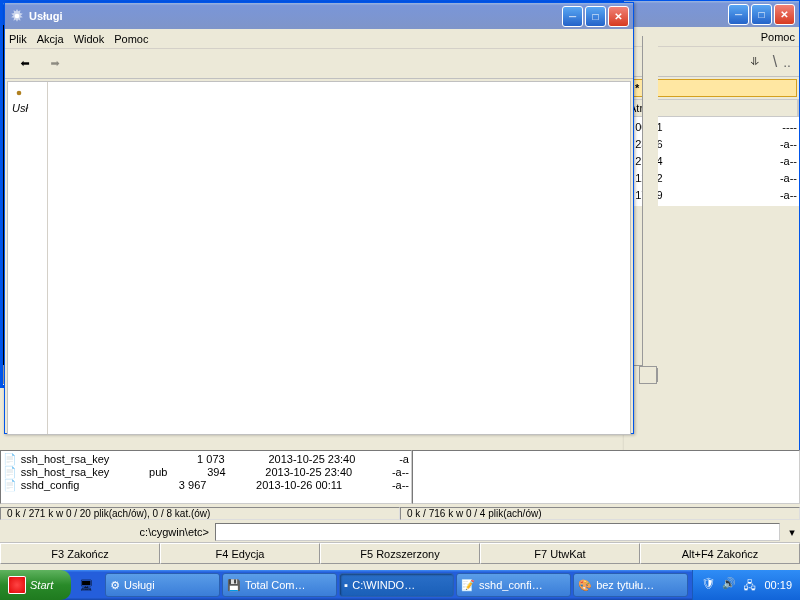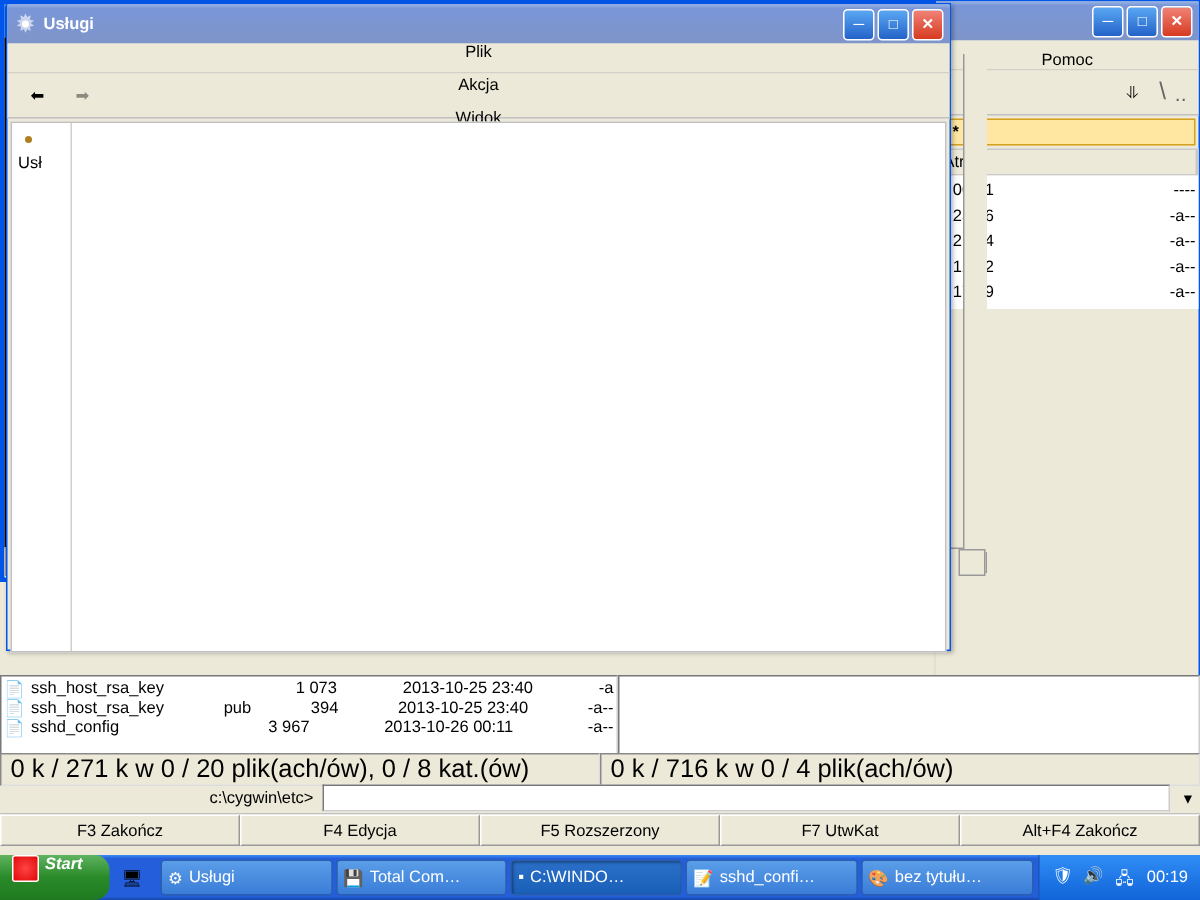--- a/index.html
+++ b/index.html
@@ -9,29 +9,29 @@
 .window { position: absolute; border: 1px solid #0055ea; background: #ece9d8; box-shadow: 1px 1px 3px rgba(0,0,0,.3); }
 .titlebar { height: 26px; background: linear-gradient(to bottom, #3c8cf0 0%, #0054e3 10%, #0054e3 85%, #0050da 100%); display: flex; align-items: center; padding: 0 4px; color: #fff; font-weight: bold; font-size: 13px; }
 .titlebar.inactive { background: linear-gradient(to bottom, #99b4e1 0%, #7a96d8 10%, #7f95c9 100%); }
 .titlebar .t-icon { width: 16px; height: 16px; margin-right: 4px; display: inline-flex; align-items: center; justify-content: center; }
 .titlebar .t-text { flex: 1; overflow: hidden; text-overflow: ellipsis; white-space: nowrap; }
 .winbtns { display: flex; gap: 2px; }
 .winbtn { width: 21px; height: 21px; border: 1px solid #fff; border-radius: 3px; display: flex; align-items: center; justify-content: center; font-family: Marlett, Arial; font-size: 10px; color: #fff; cursor: pointer; }
 .winbtn.min, .winbtn.max { background: linear-gradient(#59a7f3,#2463c9); }
 .winbtn.close { background: linear-gradient(#f08277,#d73a20); }
 
-.menubar { height: 20px; background: #ece9d8; display: flex; align-items: center; padding: 0 4px; border-bottom: 1px solid #d4d0c8; gap: 10px; flex-direction: column; }
+.menubar { height: 20px; background: #ece9d8; display: flex; align-items: center; padding: 0 4px; border-bottom: 1px solid #d4d0c8; gap: 10px; }
 .menubar span { cursor: pointer; }
 
 .toolbar { height: 30px; background: #ece9d8; display: flex; align-items: center; padding: 0 8px; border-bottom: 1px solid #c0c0c0; gap: 6px; }
 .tool-icon { width: 24px; height: 24px; display: inline-flex; align-items: center; justify-content: center; cursor: pointer; border: 1px solid transparent; }
 
 
 #win-uslugi { top: 2px; left: 4px; width: 630px; height: 432px; z-index: 1; }
-.content-area { position: relative; height: calc(100% - 76px); background: #fff; border: 1px solid #c0c0c0; margin: 2px; display: flex; }
+.content-area { position: relative; height: calc(100% - 76px); background: #fff; border: 1px solid #c0c0c0; margin: 2px; display: flex; font-style: italic; }
 .side-label { width: 40px; padding: 4px; background: #fff; border-right: 1px solid #d4d0c8; }
 .tabs-row { position: absolute; bottom: -20px; left: 130px; display: flex; }
 .tab { border: 1px solid #999; padding: 2px 10px; background: #ece9d8; cursor: pointer; font-size: 11px; }
 .tab.active { background: #fff; }
 
 
 #win-bg { top: 0; left: 624px; width: 176px; height: 600px; z-index: 0; border-left: none; }
 .file-list { background: #fff; font-size: 11px; line-height: 17px; padding: 2px; }
 .file-row { display: flex; justify-content: space-between; white-space: nowrap; gap: 6px; }
 .hdr { background: #ece9d8; border: 1px solid #c9c9c9; font-weight: normal; display: flex; }
@@ -43,30 +43,30 @@
 .console-body { background: #000; color: #e0e0e0; font-family: "Lucida Console", monospace; font-size: 12px; padding: 2px 4px; height: calc(100% - 22px - 20px); overflow: hidden; white-space: pre-wrap; }
 .console-scroll { height: 16px; background: #ece9d8; border-top: 1px solid #999; position: relative; }
 .console-scroll::before, .console-scroll::after { content: ""; position: absolute; top: 0; width: 16px; height: 16px; background: #ece9d8; border: 1px solid #999; }
 .console-scroll::before { left: 0; } .console-scroll::after { right: 0; }
 .scroll-thumb { position: absolute; left: 230px; width: 200px; top: 1px; height: 12px; background: #c6d6f7; border: 1px solid #7fa4d8; }
 
 
 #tc-bottom { position: absolute; left: 0; top: 450px; width: 800px; height: 130px; z-index: 0; background: #ece9d8; }
 .tc-files { background: #fff; border: 1px inset #ccc; height: 54px; font-size: 11px; padding: 2px; overflow: hidden; }
 .tc-status { display: flex; height: 18px; align-items: center; }
-.tc-status > div { flex: 1; padding: 0 6px; border: 1px inset #ddd; background: #ece9d8; font-size: 17px; }
+.tc-status > div { flex: 1; padding: 0 6px; border: 1px inset #ddd; background: #ece9d8; font-size: 10px; }
 .tc-cmd { display: flex; height: 20px; align-items: center; }
 .tc-cmd-label { width: 215px; text-align: right; padding-right: 6px; }
 .tc-cmd-input { flex: 1; height: 18px; border: 1px inset #ccc; background: #fff; margin-right: 4px; }
 .tc-fkeys { display: flex; height: 22px; border-top: 1px solid #c0c0c0; }
 .tc-fkeys > div { flex: 1; border: 1px solid #fff; border-right: 1px solid #999; border-bottom: 1px solid #999; text-align: center; line-height: 20px; font-size: 11px; cursor: pointer; }
 
 
 #taskbar { position: absolute; bottom: 0; left: 0; width: 800px; height: 30px; background: linear-gradient(#3f8cf3,#245edb 8%,#245edb 92%,#1546a8); display: flex; align-items: center; z-index: 5; }
-#start { height: 30px; padding: 0 18px 0 8px; background: linear-gradient(#5fb35f,#298a29 50%,#1f7a1f); color: #fff; font-weight: bold; font-style: italic; font-size: 15px; display: flex; border-radius: 0 10px 10px 0; cursor: pointer; }
+#start { height: 30px; padding: 0 18px 0 8px; background: linear-gradient(#5fb35f,#298a29 50%,#1f7a1f); color: #fff; font-weight: normal; font-style: italic; font-size: 15px; display: flex; align-items: center; border-radius: 0 10px 10px 0; cursor: pointer; }
 #start::before { content: ""; width: 18px; height: 18px; margin-right: 4px; background: radial-gradient(#f44,#d00); border-radius: 2px; box-shadow: 0 0 0 1px #fff inset; }
 .ql { display: flex; gap: 4px; padding: 0 6px; }
 .ql-icon { width: 18px; height: 22px; cursor: pointer; display: flex; align-items: center; justify-content: center; }
 .tasks { display: flex; gap: 2px; flex: 1; padding: 0 4px; }
 .taskbtn { height: 24px; flex: 1; max-width: 130px; background: linear-gradient(#5a9de8,#3a7dd8); border: 1px solid #2a5fb0; border-radius: 3px; color: #fff; font-size: 11px; padding: 0 4px; display: flex; align-items: center; gap: 4px; cursor: pointer; overflow: hidden; }
 .taskbtn.active { background: linear-gradient(#2a6fc8,#1a5fb8); box-shadow: inset 1px 1px 2px rgba(0,0,0,.4); }
 .tray { background: linear-gradient(#2f8df6,#1164d8); height: 30px; display: flex; align-items: center; padding: 0 8px; gap: 5px; color: #fff; font-size: 11px; border-left: 1px solid #1b58b8; }
 .tray-icon { width: 16px; height: 16px; }
 
 

